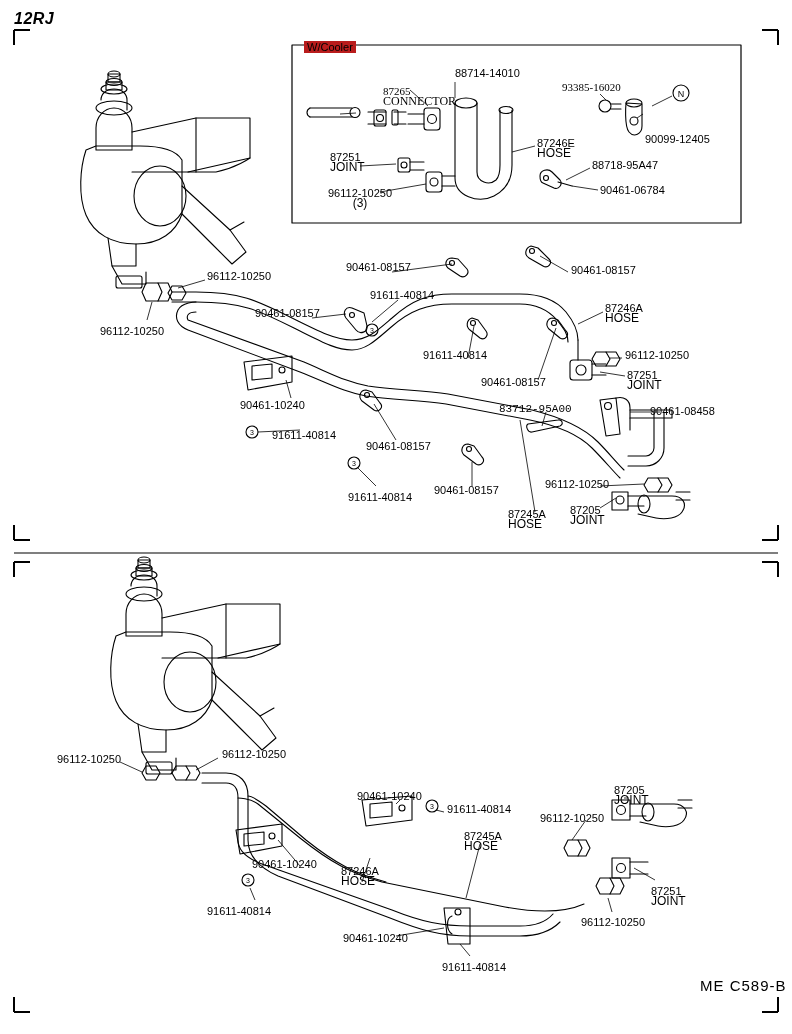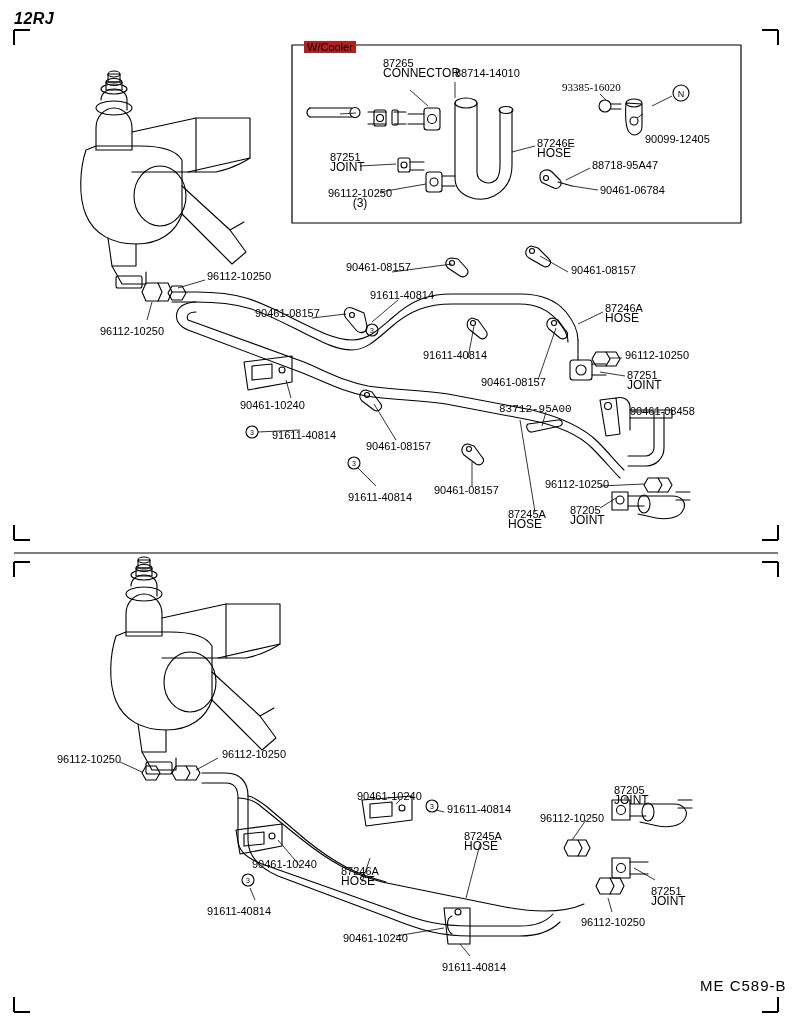--- a/index.html
+++ b/index.html
@@ -291,21 +291,21 @@
       <line x1="362" y1="882" x2="370" y2="858"></line>
       <line x1="255" y1="900" x2="250" y2="888"></line>
       <line x1="655" y1="880" x2="634" y2="868"></line>
       <line x1="612" y1="912" x2="608" y2="898"></line>
       <line x1="396" y1="936" x2="444" y2="928"></line>
       <line x1="470" y1="956" x2="460" y2="944"></line>
     </g>
   </svg>
 
   <div>
-    <div class="lbl" style="left:383px;top:58px;"><span>87265</span><span class="sub">CONNECTOR</span></div>
+    <div class="lbl" style="left:383px;top:86px;font-family:Liberation Serif, serif;"><span>87265</span><span class="sub">CONNECTOR</span></div>
     <div class="lbl" style="left:455px;top:68px;"><span>88714-14010</span></div>
     <div class="lbl" style="left:562px;top:82px;font-family:Liberation Serif, serif;"><span>93385-16020</span></div>
     <div class="lbl" style="left:645px;top:110px;margin-top:24px;"><span>90099-12405</span></div>
     <div class="lbl" style="left:537px;top:138px;"><span>87246E</span><span class="sub">HOSE</span></div>
     <div class="lbl" style="left:592px;top:160px;"><span>88718-95A47</span></div>
     <div class="lbl" style="left:330px;top:152px;"><span>87251</span><span class="sub">JOINT</span></div>
     <div class="lbl" style="left:600px;top:185px;"><span>90461-06784</span></div>
     <div class="lbl" style="left:328px;top:188px;"><span>96112-10250</span><span class="sub" style="text-align:center;">(3)</span></div>
     <div class="lbl" style="left:207px;top:271px;"><span>96112-10250</span></div>
     <div class="lbl" style="left:346px;top:262px;"><span>90461-08157</span></div>
@@ -313,21 +313,21 @@
     <div class="lbl" style="left:100px;top:326px;"><span>96112-10250</span></div>
     <div class="lbl" style="left:370px;top:290px;"><span>91611-40814</span></div>
     <div class="lbl" style="left:605px;top:303px;"><span>87246A</span><span class="sub">HOSE</span></div>
     <div class="lbl" style="left:255px;top:308px;"><span>90461-08157</span></div>
     <div class="lbl" style="left:423px;top:350px;"><span>91611-40814</span></div>
     <div class="lbl" style="left:625px;top:350px;"><span>96112-10250</span></div>
     <div class="lbl" style="left:481px;top:377px;"><span>90461-08157</span></div>
     <div class="lbl" style="left:627px;top:370px;"><span>87251</span><span class="sub">JOINT</span></div>
     <div class="lbl" style="left:240px;top:400px;"><span>90461-10240</span></div>
     <div class="lbl" style="left:499px;top:404px;font-family:Liberation Mono, monospace;"><span>83712-95A00</span></div>
-    <div class="lbl" style="left:630px;top:406px;"><span>90461-08458</span></div>
+    <div class="lbl" style="left:650px;top:406px;"><span>90461-08458</span></div>
     <div class="lbl" style="left:272px;top:430px;"><span>91611-40814</span></div>
     <div class="lbl" style="left:366px;top:441px;"><span>90461-08157</span></div>
     <div class="lbl" style="left:348px;top:492px;"><span>91611-40814</span></div>
     <div class="lbl" style="left:434px;top:485px;"><span>90461-08157</span></div>
     <div class="lbl" style="left:545px;top:479px;"><span>96112-10250</span></div>
     <div class="lbl" style="left:508px;top:509px;"><span>87245A</span><span class="sub">HOSE</span></div>
     <div class="lbl" style="left:570px;top:505px;"><span>87205</span><span class="sub">JOINT</span></div>
   </div>
 
   <div>

